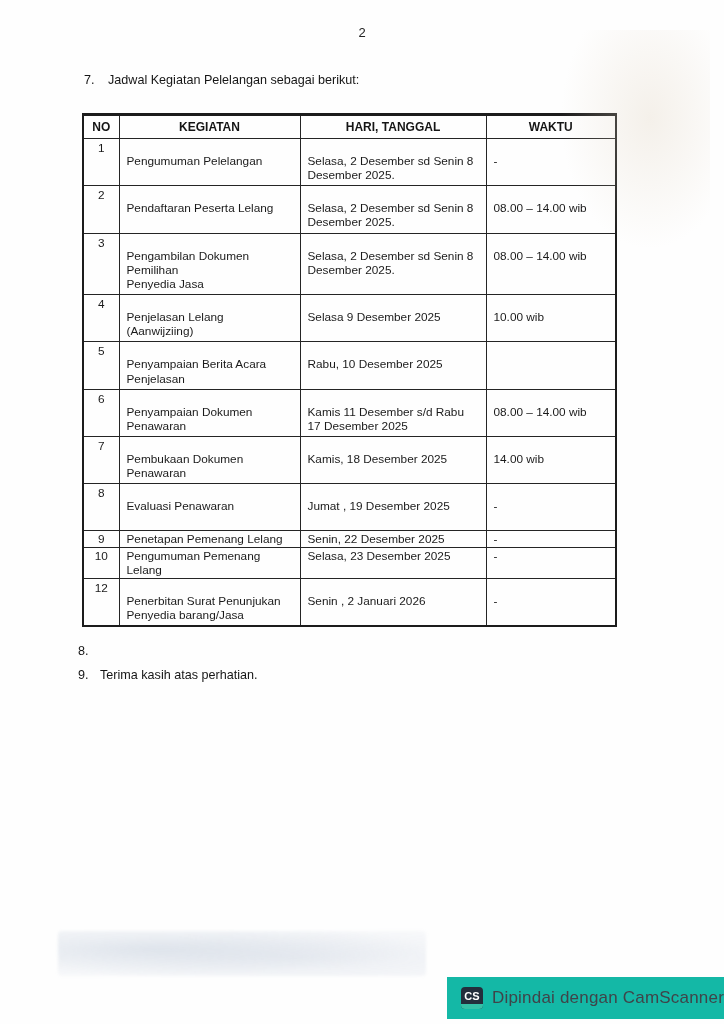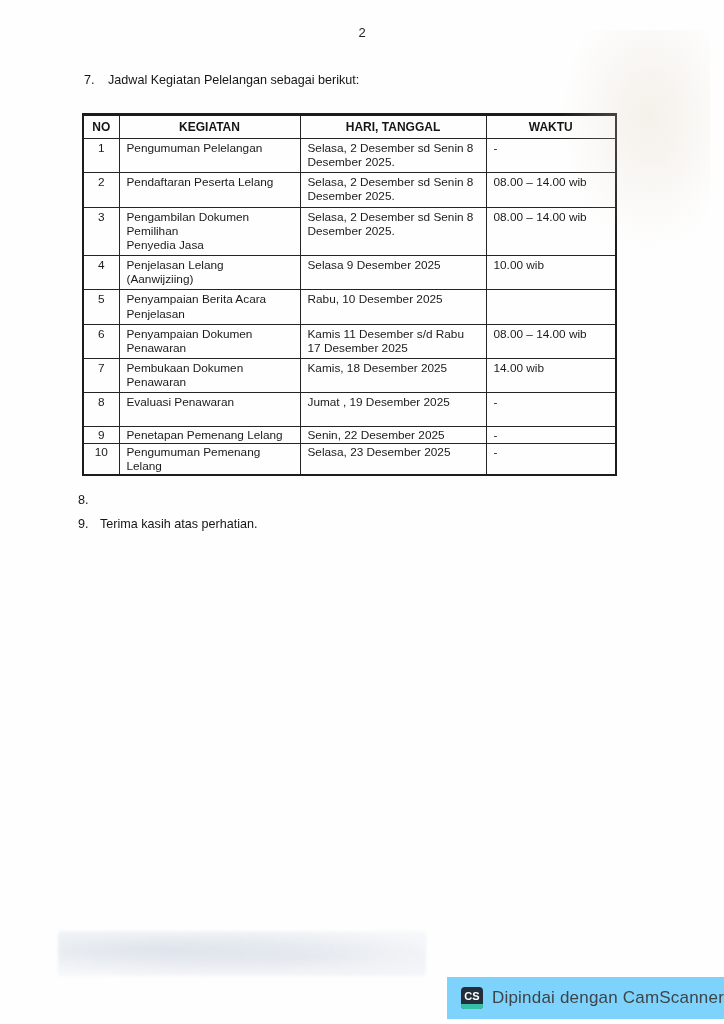--- a/index.html
+++ b/index.html
@@ -39,21 +39,21 @@
     border: 2px solid #1c1c1c;
     border-top-width: 3px;
   }
   table.schedule th, table.schedule td { border: 1px solid #242424; }
   table.schedule th {
     font-size: 12px; font-weight: bold; text-align: center;
     padding: 4px 4px; color: #151515;
   }
   table.schedule td {
     font-size: 11.8px; line-height: 1.2;
-    padding: 2px 7px 3px 7px;
+    padding: 15px 7px 3px 7px;
     vertical-align: top;
     white-space: pre-line;
     color: #1a1a1a;
   }
   table.schedule td.col-no { text-align: center; padding: 2px 1px; }
   table.schedule tbody tr:nth-child(8) td { padding-bottom: 16px; }
   table.schedule tbody tr:nth-child(9) td,
   table.schedule tbody tr:nth-child(10) td { padding-top: 1px; padding-bottom: 1px; }
 
   .signature-block { position: absolute; left: 0; top: 588px; width: 724px; height: 170px; font-size: 12.3px; color: #171717; }
@@ -184,36 +184,43 @@
           <td class="col-kegiatan">Penetapan Pemenang Lelang</td>
           <td class="col-hari">Senin, 22 Desember 2025</td>
           <td class="col-waktu">-</td>
         </tr>
         <tr>
           <td class="col-no">10</td>
           <td class="col-kegiatan">Pengumuman Pemenang Lelang</td>
           <td class="col-hari">Selasa, 23 Desember 2025</td>
           <td class="col-waktu">-</td>
         </tr>
+        <tr>
+          <td class="col-no">12</td>
+          <td class="col-kegiatan">Penerbitan Surat Penunjukan
+Penyedia barang/Jasa</td>
+          <td class="col-hari">Senin , 2 Januari 2026</td>
+          <td class="col-waktu">-</td>
+        </tr>
       </tbody>
   </table>
 
   <div class="numbered-item item-8">
     <span class="num">8.</span>
   </div>
 
   <div class="numbered-item item-9">
     <span class="num">9.</span>
     <span>Terima kasih atas perhatian.</span>
   </div>
 
 
   <div class="ghost-smudge"></div>
 
-  <div class="scan-badge" style="background: #7dd3fc; justify-content: flex-end;">
+  <div class="scan-badge" style="background: #14b8a6; justify-content: flex-end;">
     <span class="cs-icon" style="background: rgb(35, 46, 60);">
       <span class="cs-letters">CS</span>
       <span class="cs-teal" style="background: rgb(53, 192, 167);"></span>
     </span>
     <span class="badge-label" style="color: rgb(63, 68, 73);">Dipindai dengan CamScanner</span>
   </div>
 
 </div>
 
 </body></html>

